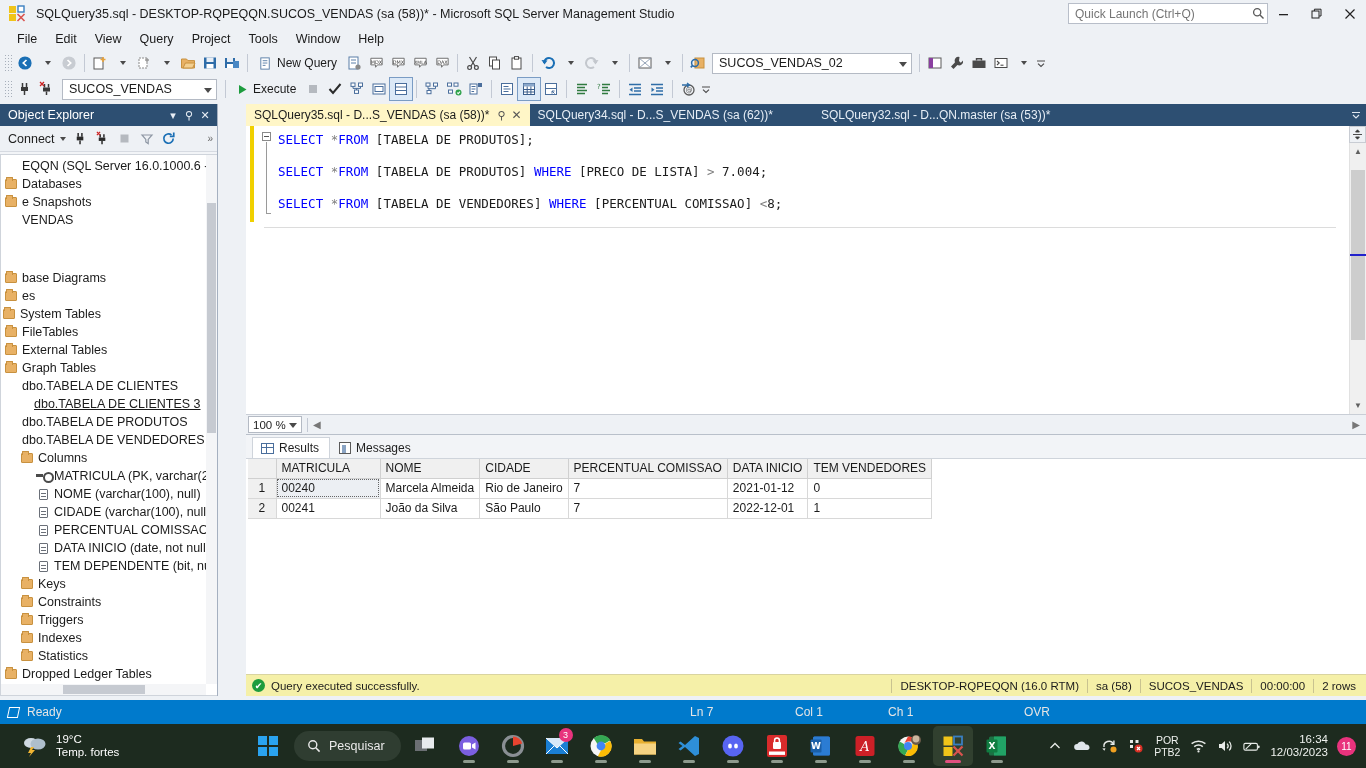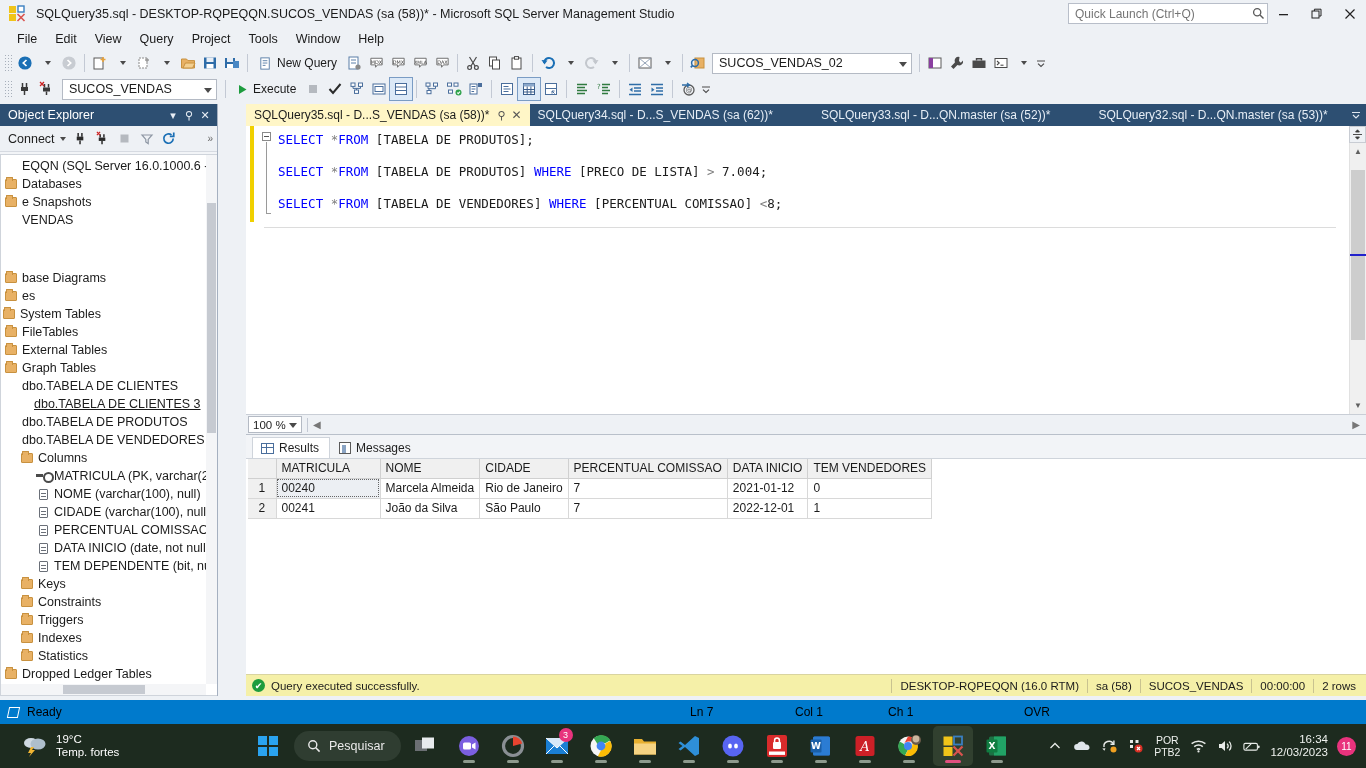--- a/index.html
+++ b/index.html
@@ -154,21 +154,21 @@
   .res-status { height:22px; background:#f5f0a8; display:flex; align-items:center;
                 font-size:11.5px; color:#1b1b1b; padding-left:6px; border-top:1px solid #d9d4a0;}
   .res-status .ok { width:13px;height:13px;border-radius:50%;background:#1d9c3e;color:#fff;
                     display:flex;align-items:center;justify-content:center;font-size:9px;margin-right:6px;}
   .res-status .rsp { flex:1; }
   .rs-cell { padding:0 8px; border-left:1px solid #c9c390; height:14px; display:flex; align-items:center;}
   .rs-cell:last-child { padding-right:10px; }
 
   
   .statusbar { position:absolute; left:0; right:0; bottom:44px; height:24px; background:#007acc;
-               color:#000000; display:flex; align-items:center; font-size:12px; padding-left:8px; }
+               color:#e5e5e5; display:flex; align-items:center; font-size:12px; padding-left:8px; }
   .statusbar .sq { width:11px;height:11px;border:1.5px solid #fff; transform:skewX(-12deg); margin-right:8px;}
   .sb-ln { position:absolute; left:690px; }
   .sb-col { position:absolute; left:795px; }
   .sb-ch { position:absolute; left:888px; }
   .sb-ovr { position:absolute; left:1024px; }
 
   
   .taskbar { position:absolute; left:0; bottom:0; width:1366px; height:44px;
              background:#1d2b1f; display:flex; align-items:center; color:#fff; }
   .tb-weather { display:flex; align-items:center; gap:8px; padding-left:22px; }
@@ -799,23 +799,20 @@
 
     <div class="right">
       <div class="tabstrip">
         <div class="tab active">
           <span>SQLQuery35.sql - D...S_VENDAS (sa (58))*</span>
           <span class="pin">⚲</span>
           <span class="cl">✕</span>
         </div>
         <div class="tab">
           <span>SQLQuery34.sql - D...S_VENDAS (sa (62))*</span>
-        </div>
-        <div class="tab" style="padding-left:40px;">
-          <span>SQLQuery33.sql - D...QN.master (sa (52))*</span>
         </div>
         <div class="tab" style="padding-left:40px;">
           <span>SQLQuery32.sql - D...QN.master (sa (53))*</span>
         </div>
         <div class="tsovf">
           <svg width="10" height="10" viewBox="0 0 10 10">
               <path d="M1 2.5 h8 M2 5 L5 8 L8 5" stroke="#dfe7f0" stroke-width="1.1" fill="none"></path>
             </svg>
         </div>
       </div>

